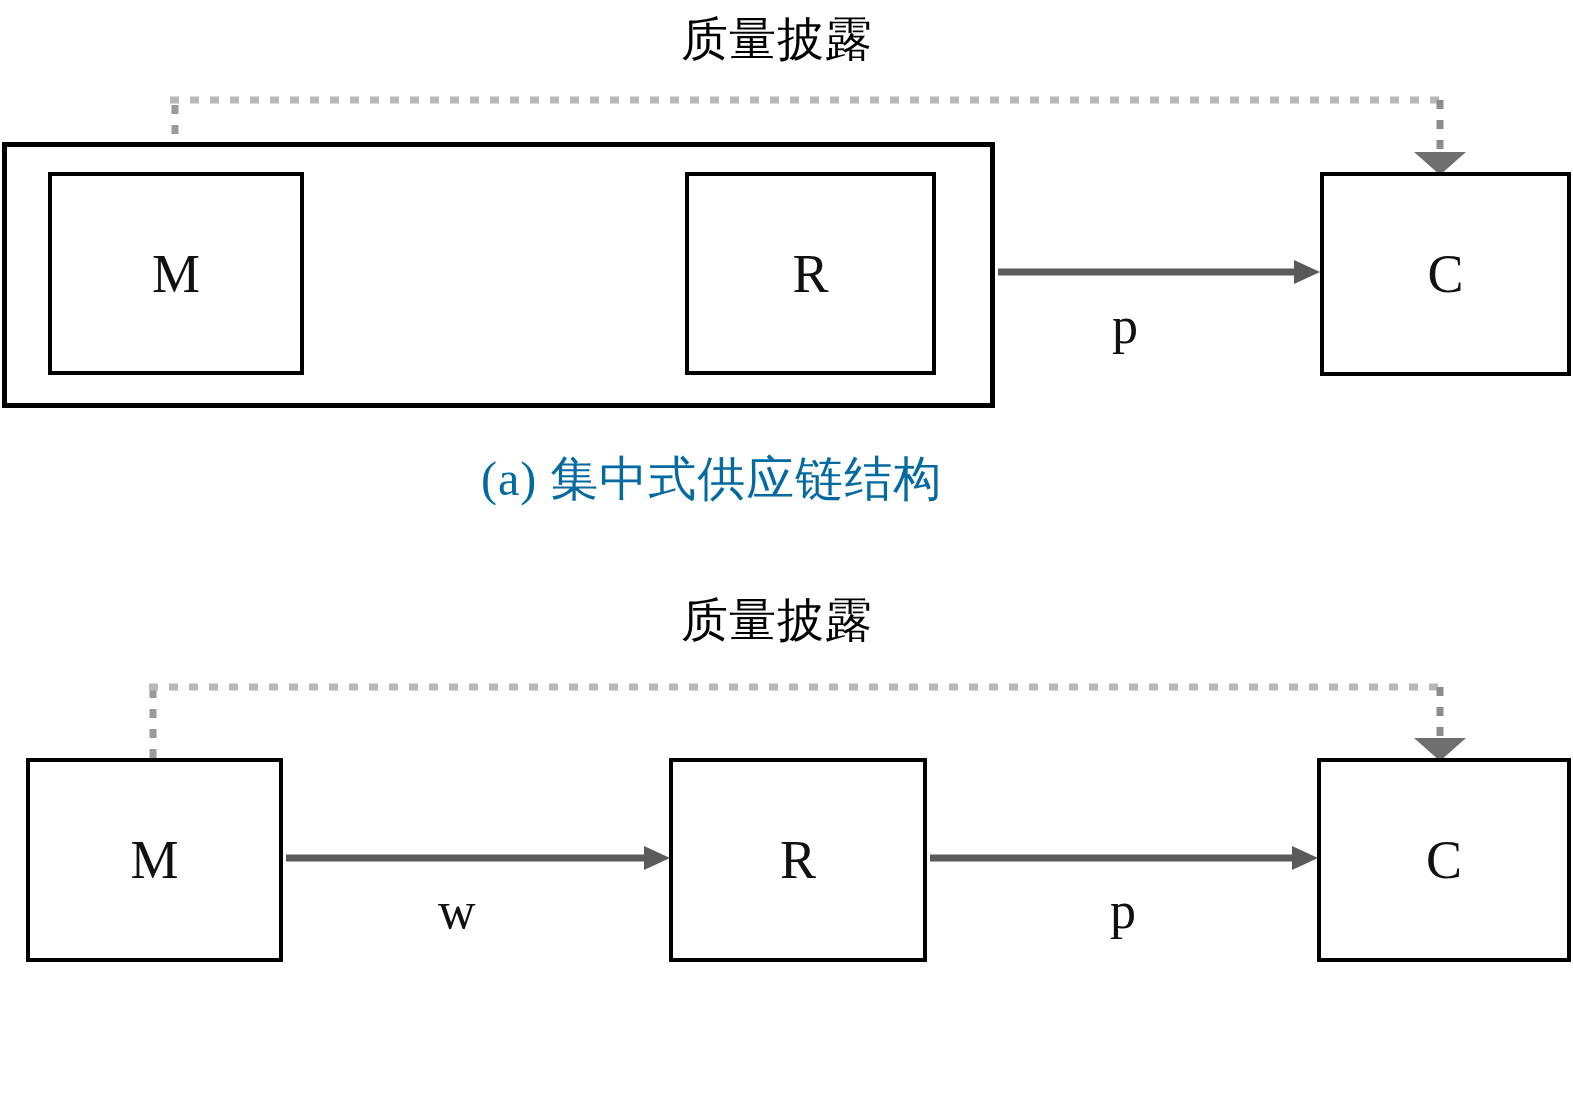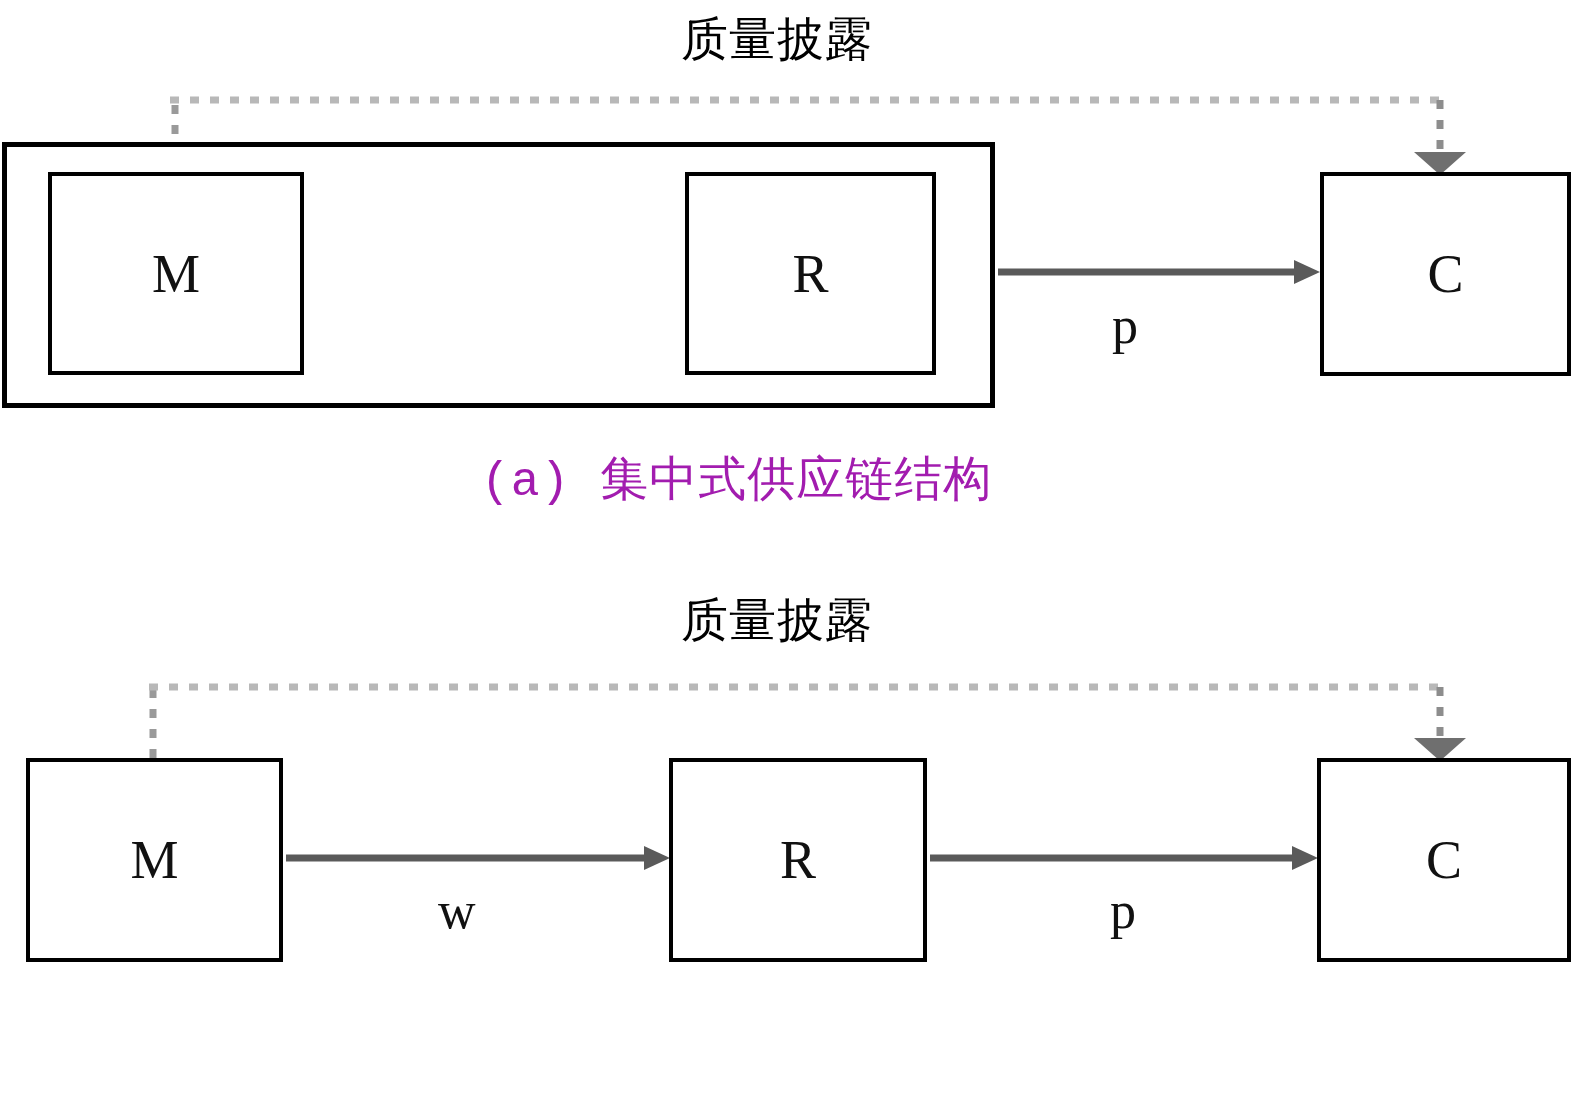--- a/index.html
+++ b/index.html
@@ -18,23 +18,23 @@
   .title-text {
     position: absolute;
     font-family: "Liberation Serif", "DejaVu Serif", serif;
     font-size: 47px;
     color: #000000;
     white-space: nowrap;
     letter-spacing: 1px;
   }
   .caption-text {
     position: absolute;
-    font-family: Liberation Mono, monospace;
+    font-family: Liberation Serif, serif;
     font-size: 48px;
-    color: #a21caf;
+    color: #0369a1;
     white-space: nowrap;
     letter-spacing: 1px;
   }
   .node-box {
     position: absolute;
     box-sizing: border-box;
     border: 4px solid #000000;
     background: #ffffff;
     display: flex;
     align-items: center;

